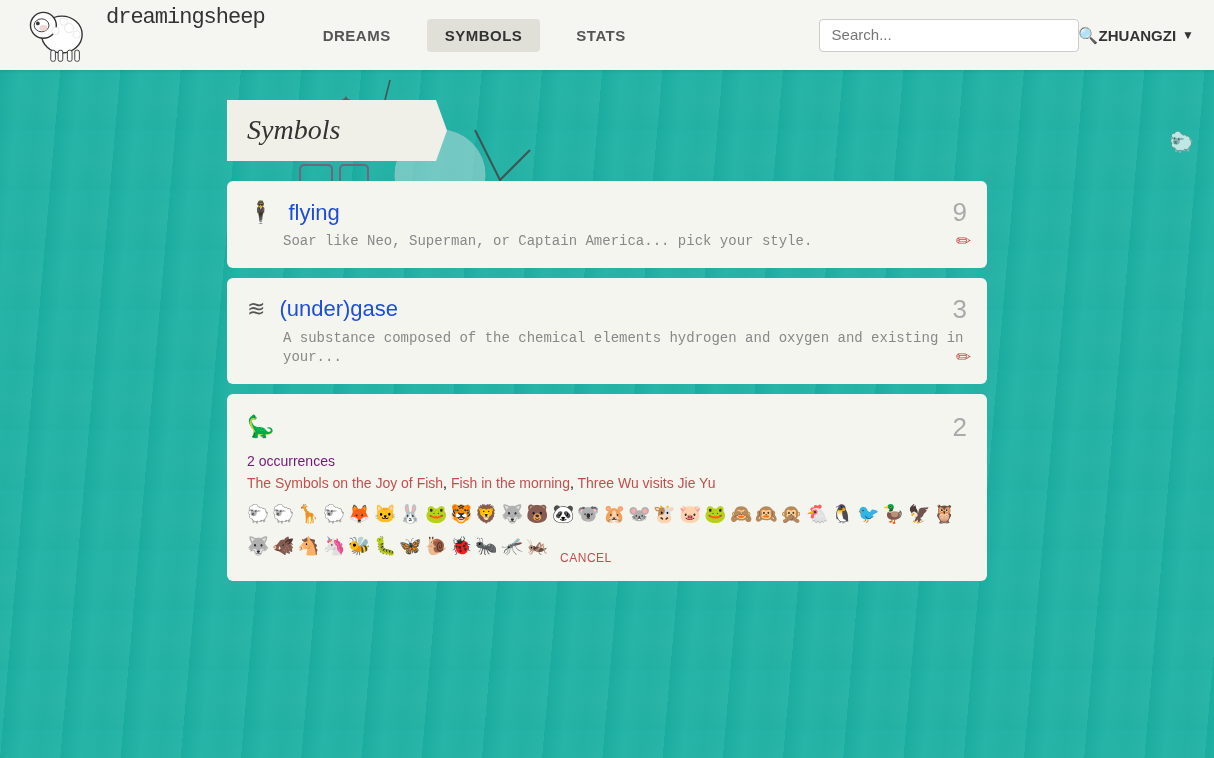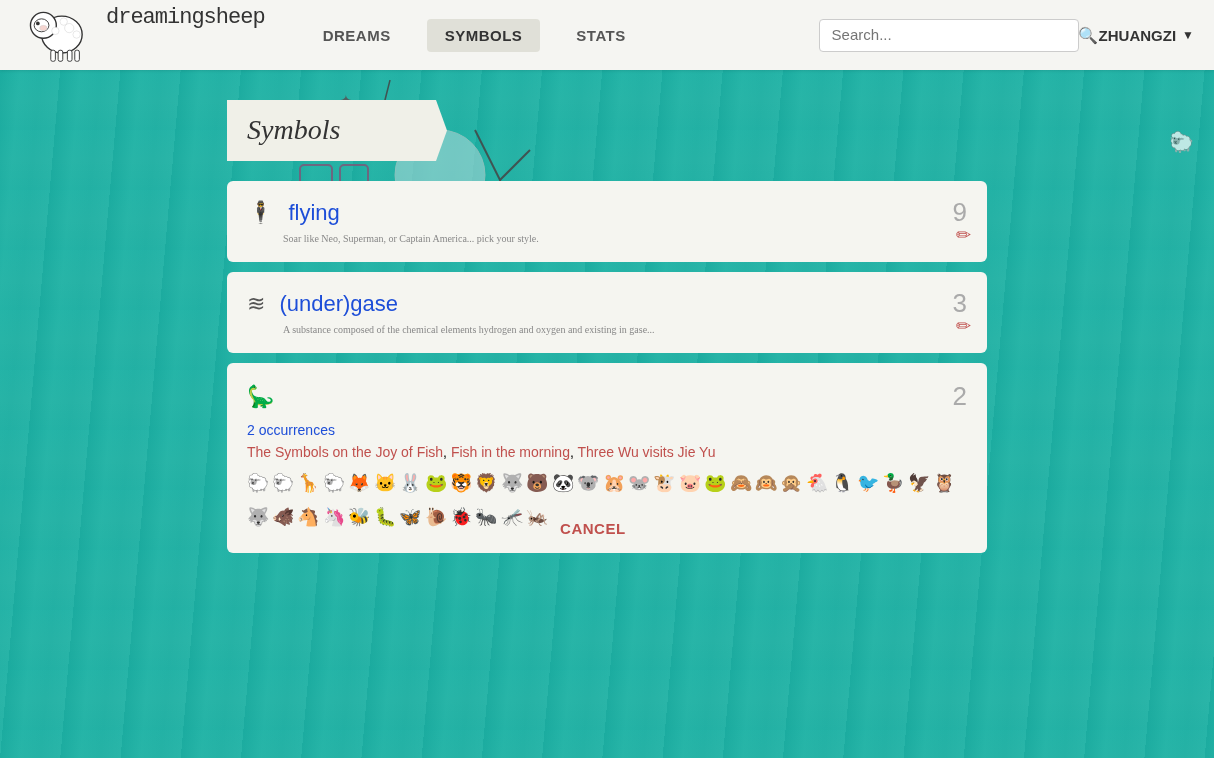--- a/index.html
+++ b/index.html
@@ -149,24 +149,24 @@
       font-family: Arial, sans-serif;
       font-weight: 400;
       color: #1d4ed8;
     }
     .card-count {
       font-size: 26px;
       color: #aaa;
       font-family: Arial, sans-serif;
     }
     .card-desc {
-      font-size: 10px;
+      font-size: 14px;
       color: #888;
       margin-left: 36px;
-      font-family: Liberation Serif, serif;
+      font-family: Liberation Mono, monospace;
       line-height: 1.4;
     }
     .edit-icon {
       position: absolute;
       right: 16px;
       bottom: 16px;
       color: #c0504d;
       font-size: 18px;
       cursor: pointer;
     }
@@ -190,21 +190,21 @@
       align-items: center;
       gap: 14px;
     }
     .expanded-count {
       font-size: 26px;
       color: #aaa;
       font-family: Arial, sans-serif;
     }
     .occurrences-text {
       font-size: 14px;
-      color: #1d4ed8;
+      color: #701a75;
       font-family: Arial, sans-serif;
       margin-bottom: 6px;
     }
     .dream-links {
       font-size: 14px;
       font-family: Arial, sans-serif;
       margin-bottom: 12px;
     }
     .dream-link {
       color: #c0504d;
@@ -215,22 +215,22 @@
       display: flex;
       flex-wrap: wrap;
       gap: 3px;
       font-size: 18px;
       align-items: center;
     }
     .cancel-btn {
       background: none;
       border: none;
       color: #c0504d;
-      font-size: 15px;
-      font-weight: 700;
+      font-size: 12px;
+      font-weight: 400;
       font-family: Arial, sans-serif;
       letter-spacing: 0.5px;
       cursor: pointer;
       text-transform: uppercase;
       margin-left: 8px;
       margin-top: 23px;
     }
 
     
     .teal-bg {
@@ -360,21 +360,21 @@
 
     
     <div class="symbol-card">
       <div class="card-header">
         <div class="card-title-area">
           <span class="card-icon">≋</span>
           <span class="card-title">(under)gase</span>
         </div>
         <span class="card-count">3</span>
       </div>
-      <p class="card-desc">A substance composed of the chemical elements hydrogen and oxygen and existing in gase...</p>
+      <p class="card-desc">A substance composed of the chemical elements hydrogen and oxygen and existing in your...</p>
       <span class="edit-icon">✏</span>
     </div>
 
     
     <div class="symbol-card-expanded">
       <div class="expanded-header">
         <div class="expanded-title-area">
           <span class="card-icon">🦕</span>
         </div>
         <span class="expanded-count">2</span>

